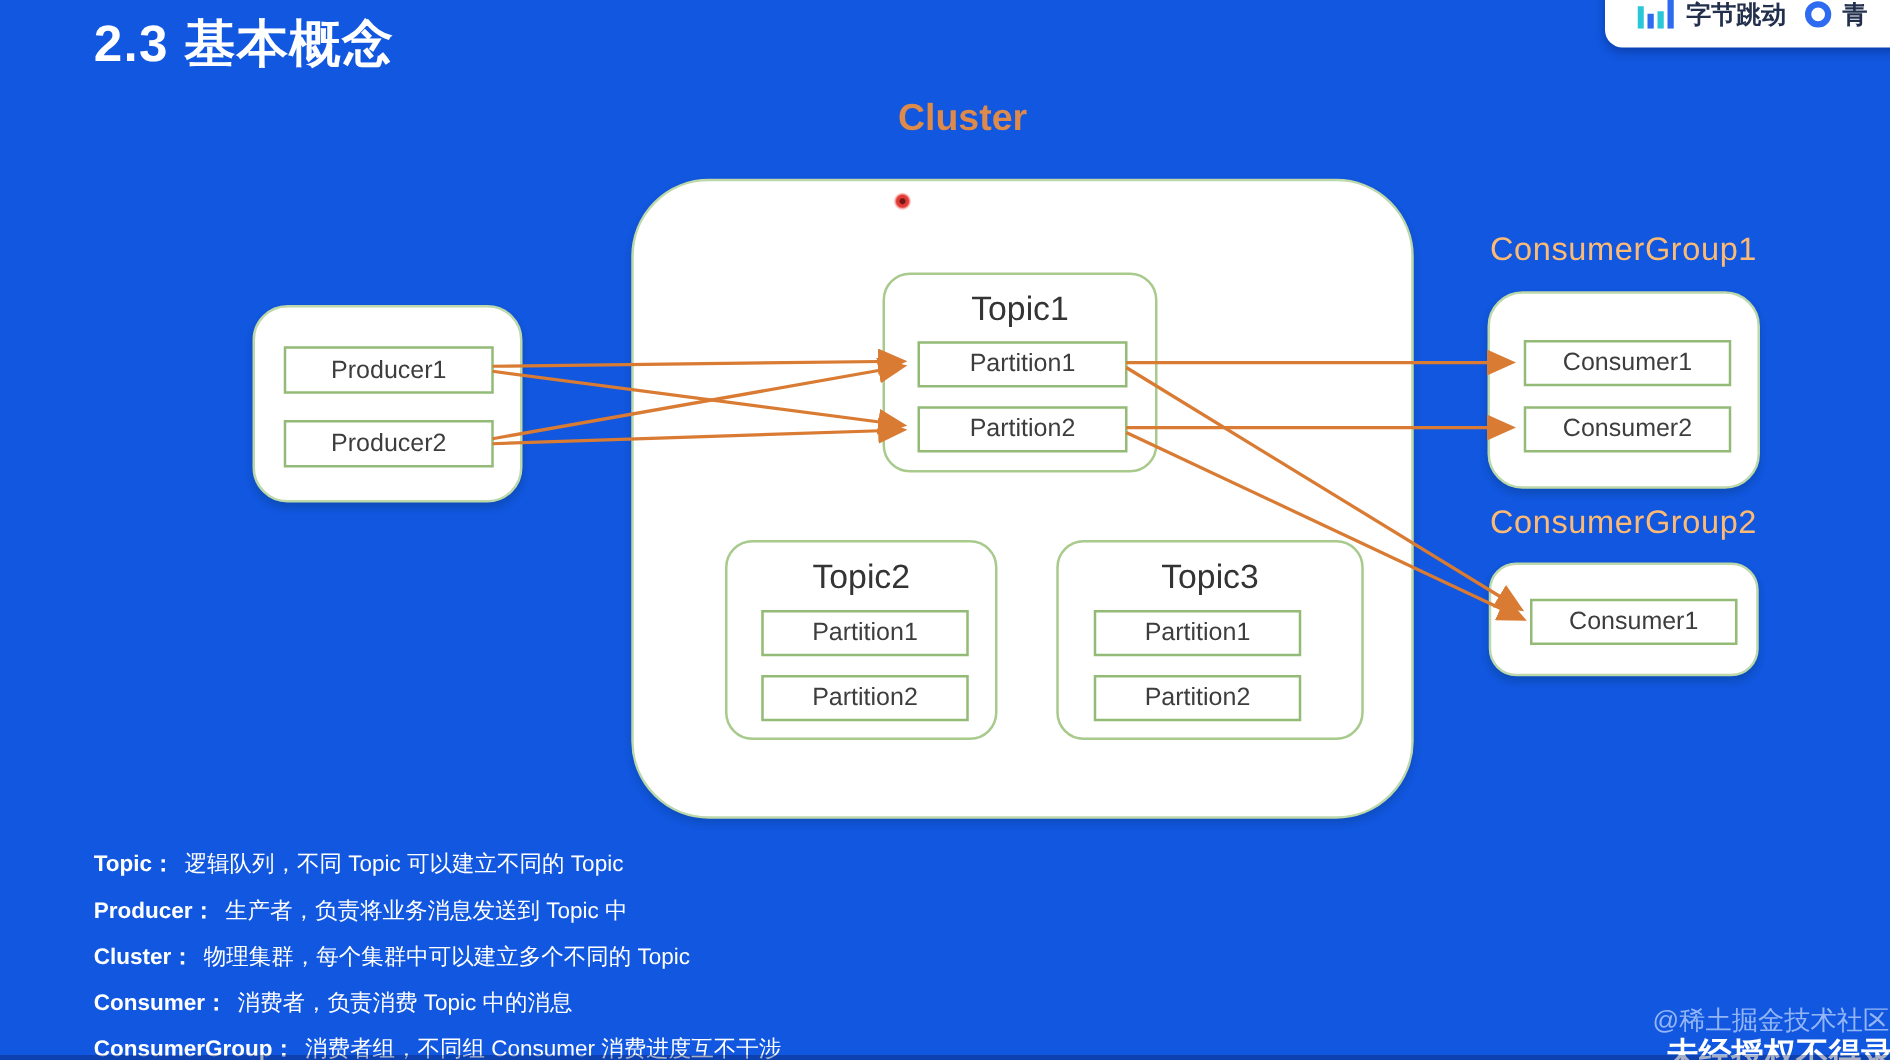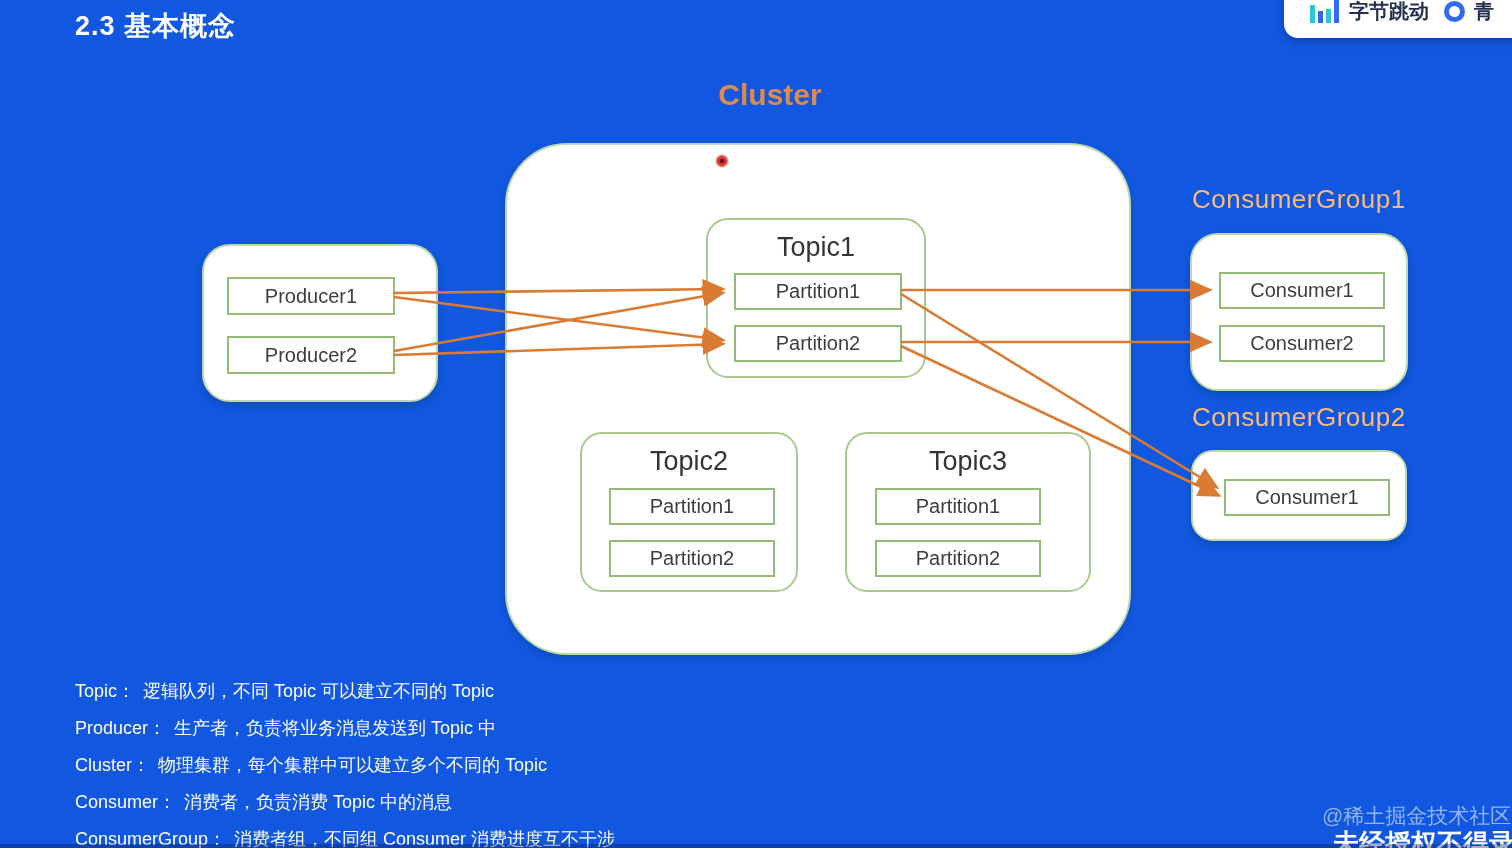--- a/index.html
+++ b/index.html
@@ -1,20 +1,20 @@
 <!DOCTYPE html>
 <html><head>
 <meta charset="utf-8">
 <style>
   html,body{margin:0;padding:0;}
   body{font-family:"Liberation Sans","DejaVu Sans",sans-serif;}
   #stage{position:relative;width:1512px;height:848px;background:#1157df;overflow:hidden;}
 
   
-  .page-title{position:absolute;left:75px;top:8px;color:#ffffff;font-size:27px;font-weight:700;letter-spacing:1px;}
+  .page-title{position:absolute;left:75px;top:8px;color:#ffffff;font-size:41px;font-weight:700;letter-spacing:1px;}
 
   
   .logo-card{position:absolute;left:1284px;top:-16px;width:250px;height:54px;background:#ffffff;
     border-radius:14px;box-shadow:0 3px 8px rgba(0,20,80,.35);display:flex;align-items:center;
     padding-left:26px;box-sizing:border-box;gap:9px;}
   .brand-text{color:#23304d;font-size:20px;font-weight:700;white-space:nowrap;}
   .ring-icon{width:21px;height:21px;border-radius:50%;border:5px solid #2f6bf0;box-sizing:border-box;margin-left:6px;}
   .partial-char{color:#23304d;font-size:20px;font-weight:700;}
 
   
@@ -34,21 +34,21 @@
   
   #arrow-svg{position:absolute;left:0;top:0;pointer-events:none;}
 
   
   .laser-dot{position:absolute;left:715px;top:154px;width:14px;height:14px;border-radius:50%;
     background:radial-gradient(circle,#6e1414 0 18%,#e23b35 30% 48%,rgba(240,90,90,.45) 60%,rgba(240,90,90,0) 75%);}
 
   
   .defs{position:absolute;left:75px;top:672px;color:#ffffff;font-size:18px;}
   .def-row{height:37px;display:flex;align-items:center;white-space:nowrap;}
-  .def-term{font-weight:400;margin-right:8px;}
+  .def-term{font-weight:700;margin-right:8px;}
 
   
   .watermark{position:absolute;left:1322px;top:802px;color:rgba(165,195,252,.88);font-size:21px;white-space:nowrap;}
   .record-notice{position:absolute;left:1333px;top:826px;color:#ffffff;font-size:26px;font-weight:700;white-space:nowrap;}
 
   .bottom-edge{position:absolute;left:0;bottom:0;width:100%;height:4px;background:rgba(5,25,90,.35);}
 </style>
 </head>
 <body>
 
@@ -69,21 +69,21 @@
     <span class="ring-icon"></span>
     <span class="partial-char">青</span>
   </div>
 
   <div class="cluster-label">Cluster</div>
 
   <div class="wbox cluster-box" style="left:505px;top:143px;width:626px;height:512px;"></div>
 
   <div class="laser-dot"></div>
 
-  <div class="wbox group-box" style="left:202px;top:244px;width:236px;height:158px;">
+  <div class="wbox group-box" style="left:202px;top:244px;width:216px;height:158px;">
     <div class="rect" style="left:23px;top:31px;width:168px;height:38px;">Producer1</div>
     <div class="rect" style="left:23px;top:90px;width:168px;height:38px;">Producer2</div>
   </div>
 
   <div class="wbox topic-box" style="left:706px;top:218px;width:220px;height:160px;">
     <div class="topic-title">Topic1</div>
     <div class="rect" style="left:26px;top:53px;width:168px;height:37px;">Partition1</div>
     <div class="rect" style="left:26px;top:105px;width:168px;height:37px;">Partition2</div>
   </div>
 

